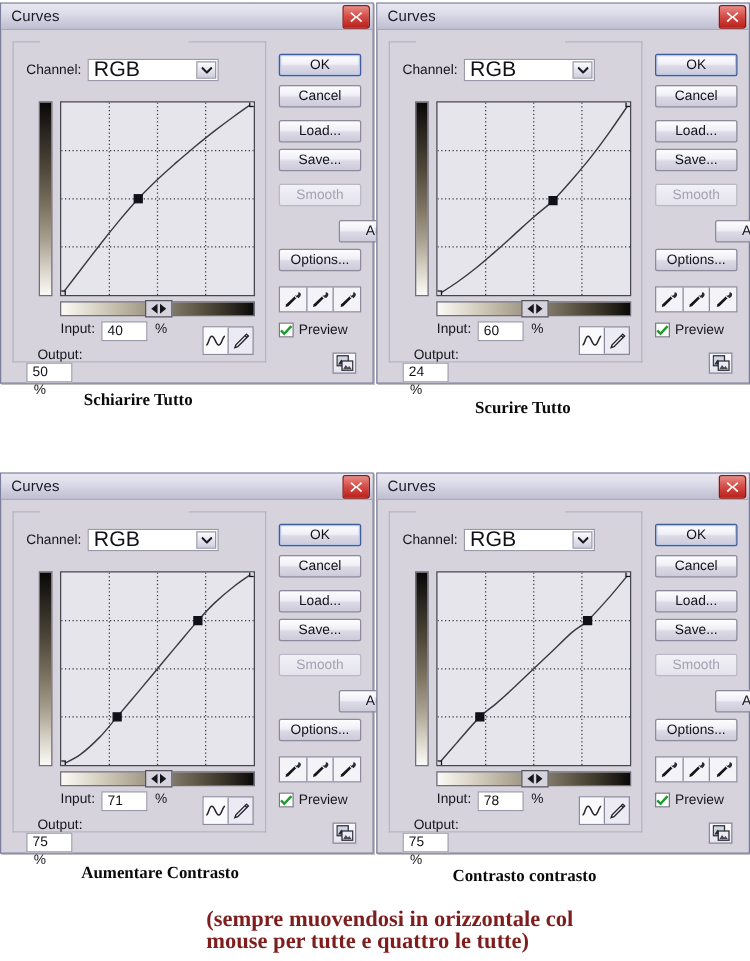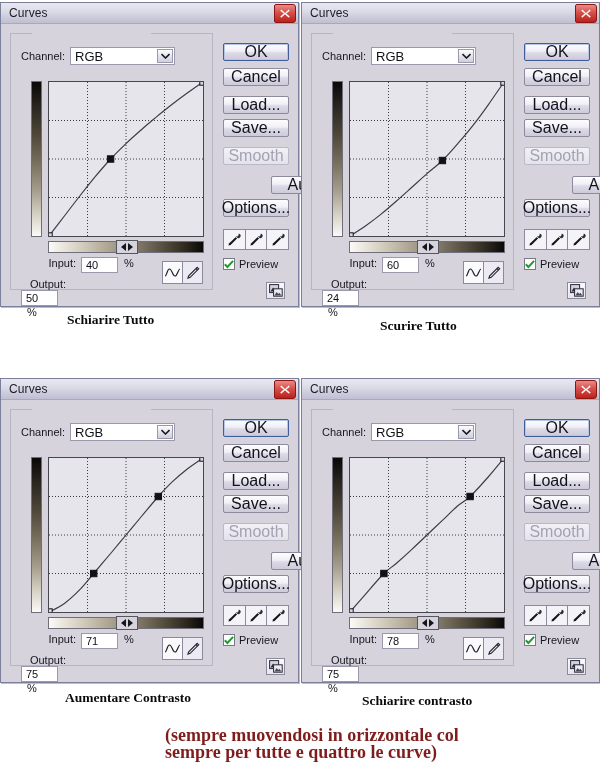--- a/index.html
+++ b/index.html
@@ -52,21 +52,21 @@
     content:"";position:absolute;right:-1px;top:0;width:62px;height:1px;background:#b7b5c4;
   }
 
   
   .channel-row{position:absolute;left:20px;top:23px;display:flex;align-items:center;}
   .channel-label{font-size:11px;color:#16161d;margin-right:5px;}
   .combo{
     position:relative;width:105px;height:18px;background:#fff;
     border:1px solid #9a99ab;box-sizing:border-box;display:flex;align-items:center;
   }
-  .combo-val{font-size:13px;color:#101018;padding-left:4px;}
+  .combo-val{font-size:17px;color:#101018;padding-left:4px;}
   .combo-arrow{
     position:absolute;right:1px;top:1px;width:16px;height:14px;
     background:linear-gradient(to bottom,#fdfdfe,#e3e2ec 55%,#cfcedd);
     border:1px solid #9a99ab;box-sizing:border-box;
     display:flex;align-items:center;justify-content:center;
   }
 
   
   .grad-v{
     position:absolute;left:30px;top:57px;width:11px;height:156px;
@@ -112,21 +112,21 @@
     display:flex;background:#eceaf2;border:1px solid #8b8a9a;box-sizing:border-box;
   }
   .toolbox .tb{width:20px;height:21px;display:flex;align-items:center;justify-content:center;}
   .toolbox .tb.sel{background:#fafafd;border-right:1px solid #8b8a9a;}
 
   
   .btn{
     position:absolute;left:222px;width:66px;height:18px;
     background:linear-gradient(to bottom,#fdfdff 0%,#f0eff6 45%,#dcdae6 55%,#cdcbda 100%);
     border:1px solid #8c8a9c;border-radius:2px;box-sizing:border-box;
-    font-size:16px;color:#12121a;display:flex;align-items:center;justify-content:center;
+    font-size:11px;color:#12121a;display:flex;align-items:center;justify-content:center;
   }
   .btn.default{
     border:1px solid #3f5c9c;
     box-shadow:inset 0 0 0 1px #b6c6e6;
   }
   .btn.disabled{color:#a3a2b1;border-color:#bab9c6;background:linear-gradient(to bottom,#f2f1f6,#e4e3ec);}
   .b-ok{top:19px;}
   .b-cancel{top:44px;}
   .b-load{top:72px;}
   .b-save{top:95px;}
@@ -624,18 +624,18 @@
             <path d="M1.4 7.6 L4 3.6 L6 6.1 L7.4 4.6 L9 7.6 Z" fill="#2b2b35"></path>
             <rect x="4.6" y="4.8" width="8.6" height="7.4" fill="#eceaf2" stroke="#2b2b35"></rect>
             <path d="M5.4 11.4 L7.6 7.9 L9.3 10 L10.4 8.7 L12.4 11.4 Z" fill="#4a4a57"></path>
           </svg>
         </div>
       </div>
     </div>
     <div class="caption cap1">Schiarire Tutto</div>
     <div class="caption cap2">Scurire Tutto</div>
     <div class="caption cap3">Aumentare Contrasto</div>
-    <div class="caption cap4">Schiarire contrasto</div>
+    <div class="caption cap4">Contrasto contrasto</div>
     <div class="note">
       <div>(sempre muovendosi in orizzontale col</div>
-      <div>sempre per tutte e quattro le curve)</div>
+      <div>mouse per tutte e quattro le tutte)</div>
     </div>
   </div>
 
 </body></html>

